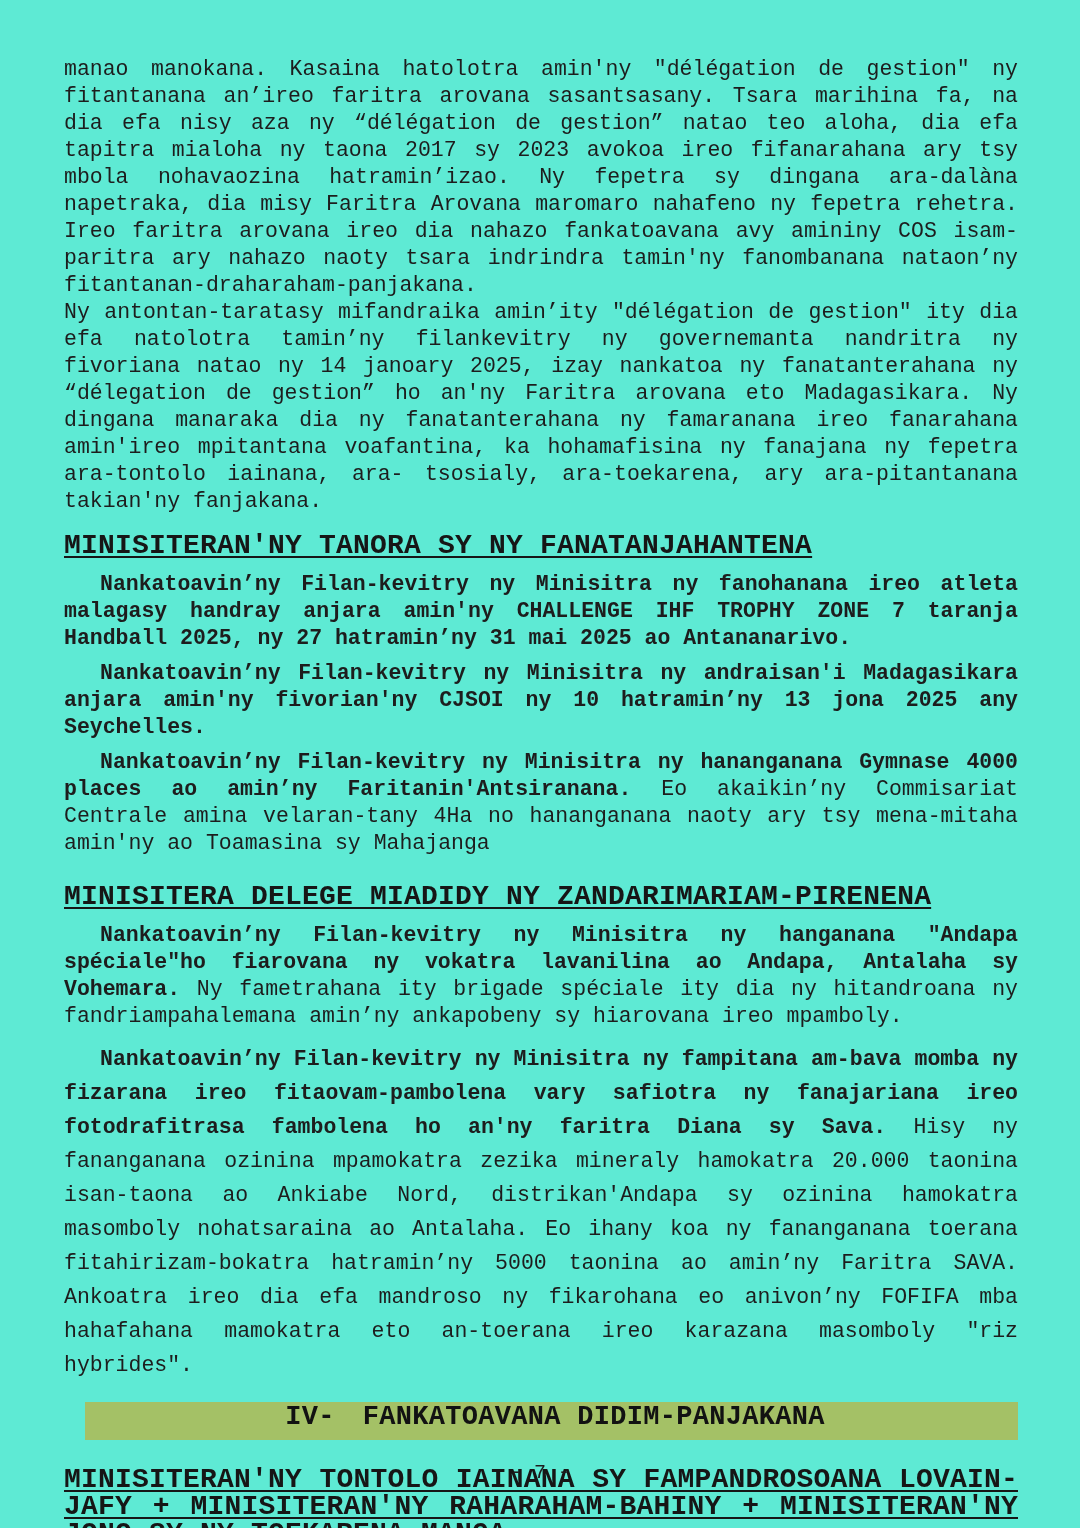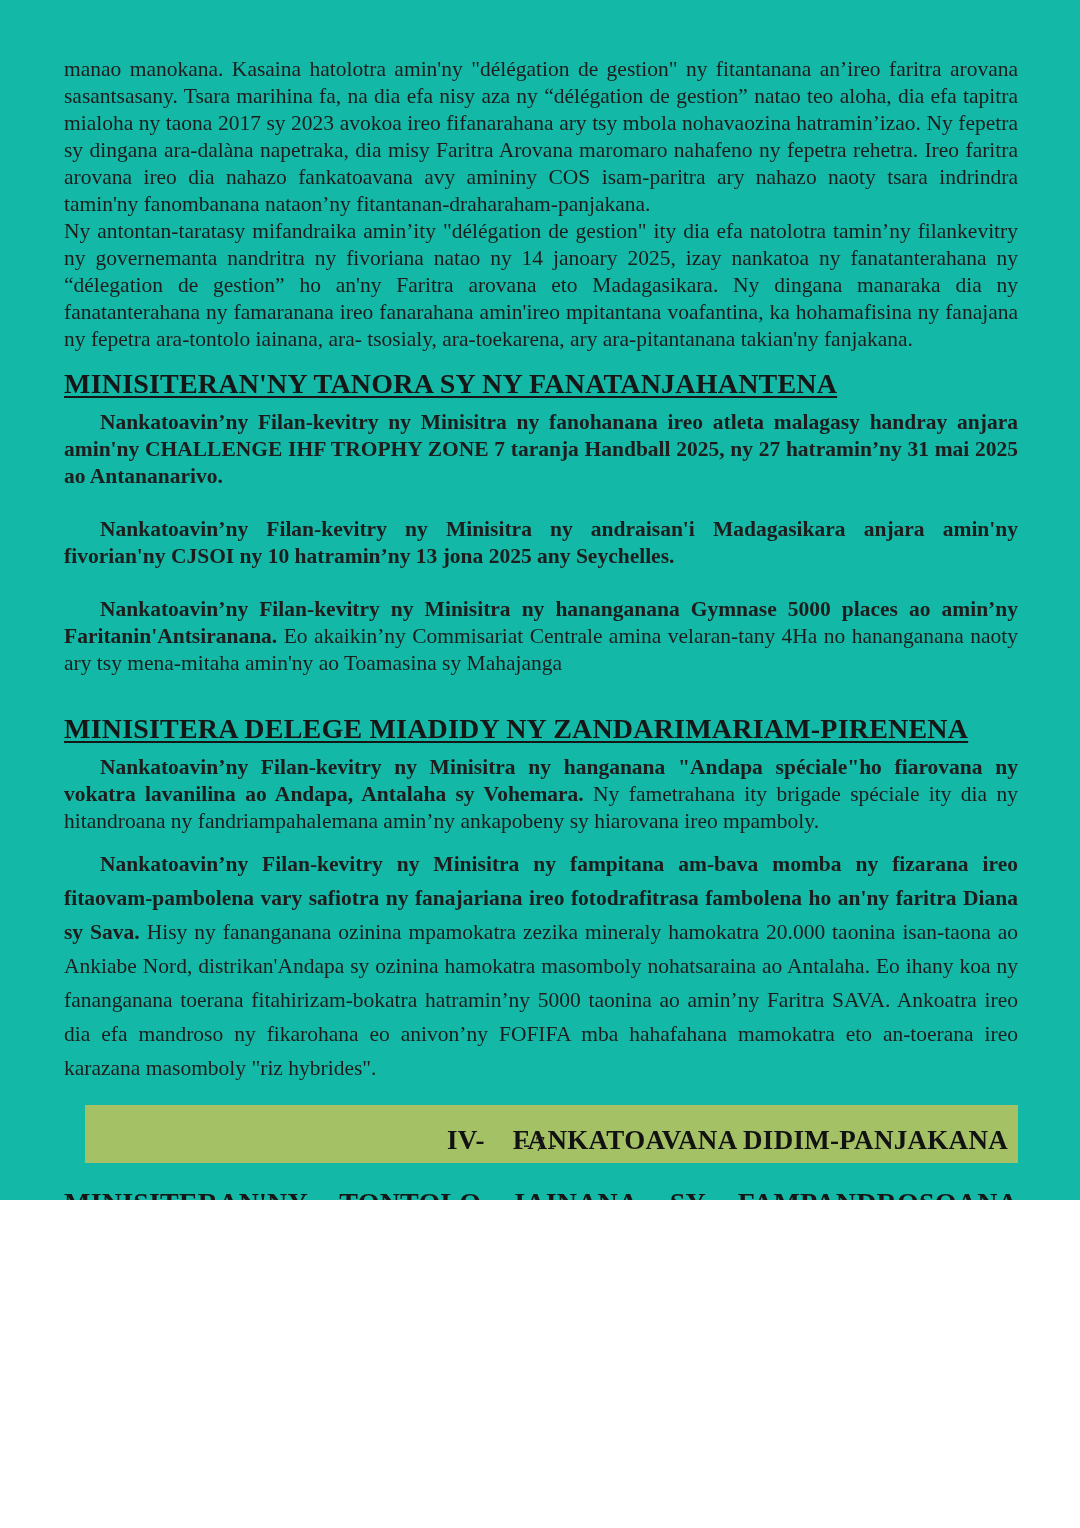--- a/index.html
+++ b/index.html
@@ -1,53 +1,53 @@
 <!DOCTYPE html>
 <html><head>
 <meta charset="utf-8">
 <style>
   html,body { margin:0; padding:0; background:#ffffff; }
   .page {
     position:relative;
-    width:1080px; height:1200px;
+    width:1080px; height:1528px;
     box-sizing:border-box;
     padding:56px 62px 0 64px;
-    background:#14b8a6;
+    background:#5eead4;
     overflow:hidden;
-    font-family:Liberation Serif, serif;
+    font-family:Liberation Mono, monospace;
     font-size:21.5px;
     line-height:27px;
     color:#1d1d1d;
     text-align:justify;
   }
   .para { margin:0; }
   .indent { text-indent:36px;margin-top:12px; }
   .bold-lead { font-weight:bold; }
   .wide { line-height:34px; }
-  .gap-para { margin-top:26px; }
+  .gap-para { margin-top:8px; }
   .sec-heading {
     margin:0;
     margin-top:17px;
     font-size:28px;
     font-weight:bold;
     line-height:27px;
     text-decoration:underline;
     text-underline-offset:3px;
     color:#161616;
     letter-spacing:0.2px;
   }
   .banner {
     background:#a4c166;
     margin:20px 0 0 21px;
-    padding:20px 10px 8px 17px;
+    padding:0 10px 8px 17px;
     font-weight:bold;
     font-size:27px;
     line-height:30px;
     color:#121212;
-    text-align:right;
+    text-align:center;
     letter-spacing:0.3px;
   }
   .banner-num { margin-right:28px; }
   .page-number {
     position:absolute;
     left:0; right:0; bottom:42px;
     text-align:center;
     font-size:20px;
     color:#1d1d1d;
   }
@@ -56,23 +56,23 @@
 <body>
 
 <div class="page">
 
   <p class="para">manao manokana. Kasaina hatolotra amin'ny "délégation de gestion" ny fitantanana an’ireo faritra arovana sasantsasany. Tsara marihina fa, na dia efa nisy aza ny “délégation de gestion” natao teo aloha, dia efa tapitra mialoha ny taona 2017 sy 2023 avokoa ireo fifanarahana ary tsy mbola nohavaozina hatramin’izao. Ny fepetra sy dingana ara-dalàna napetraka, dia misy Faritra Arovana maromaro nahafeno ny fepetra rehetra. Ireo faritra arovana ireo dia nahazo fankatoavana avy amininy COS isam-paritra ary nahazo naoty tsara indrindra tamin'ny fanombanana nataon’ny fitantanan-draharaham-panjakana.</p>
   <p class="para">Ny antontan-taratasy mifandraika amin’ity "délégation de gestion" ity dia efa natolotra tamin’ny filankevitry ny governemanta nandritra ny fivoriana natao ny 14 janoary 2025, izay nankatoa ny fanatanterahana ny “délegation de gestion” ho an'ny Faritra arovana eto Madagasikara. Ny dingana manaraka dia ny fanatanterahana ny famaranana ireo fanarahana amin'ireo mpitantana voafantina, ka hohamafisina ny fanajana ny fepetra ara-tontolo iainana, ara- tsosialy, ara-toekarena, ary ara-pitantanana takian'ny fanjakana.</p>
 
   <h2 class="sec-heading">MINISITERAN'NY TANORA SY NY FANATANJAHANTENA</h2>
   <p class="para indent"><span class="bold-lead">Nankatoavin’ny Filan-kevitry ny Minisitra ny fanohanana ireo atleta malagasy handray anjara amin'ny CHALLENGE IHF TROPHY ZONE 7 taranja Handball 2025, ny 27 hatramin’ny 31 mai 2025 ao Antananarivo.</span><span></span></p>
   <p class="para indent gap-para"><span class="bold-lead">Nankatoavin’ny Filan-kevitry ny Minisitra ny andraisan'i Madagasikara anjara amin'ny fivorian'ny CJSOI ny 10 hatramin’ny 13 jona 2025 any Seychelles.</span><span></span></p>
-  <p class="para indent gap-para"><span class="bold-lead">Nankatoavin’ny Filan-kevitry ny Minisitra ny hananganana Gymnase 5000 places ao amin’ny Faritanin'Antsiranana.</span><span> Eo akaikin’ny Commisariat Centrale amina velaran-tany 4Ha no hananganana naoty ary tsy mena-mitaha amin'ny ao Toamasina sy Mahajanga</span></p>
+  <p class="para indent gap-para"><span class="bold-lead">Nankatoavin’ny Filan-kevitry ny Minisitra ny hananganana Gymnase 4000 places ao amin’ny Faritanin'Antsiranana.</span><span> Eo akaikin’ny Commisariat Centrale amina velaran-tany 4Ha no hananganana naoty ary tsy mena-mitaha amin'ny ao Toamasina sy Mahajanga</span></p>
 
-  <h2 class="sec-heading" style="margin-top:38px;">MINISITERA DELEGE MIADIDY NY ZANDARIMARIAM-PIRENENA</h2>
+  <h2 class="sec-heading" style="margin-top:26px;">MINISITERA DELEGE MIADIDY NY ZANDARIMARIAM-PIRENENA</h2>
   <p class="para indent"><span class="bold-lead">Nankatoavin’ny Filan-kevitry ny Minisitra ny hanganana "Andapa spéciale"ho fiarovana ny vokatra lavanilina ao Andapa, Antalaha sy Vohemara.</span><span> Ny fametrahana ity brigade spéciale ity dia ny hitandroana ny fandriampahalemana amin’ny ankapobeny sy hiarovana ireo mpamboly.</span></p>
 
   <p class="para indent wide"><span class="bold-lead">Nankatoavin’ny Filan-kevitry ny Minisitra ny fampitana am-bava momba ny fizarana ireo fitaovam-pambolena vary safiotra ny fanajariana ireo fotodrafitrasa fambolena ho an'ny faritra Diana sy Sava.</span><span> Hisy ny fananganana ozinina mpamokatra zezika mineraly hamokatra 20.000 taonina isan-taona ao Ankiabe Nord, distrikan'Andapa sy ozinina hamokatra masomboly nohatsaraina ao Antalaha. Eo ihany koa ny fananganana toerana fitahirizam-bokatra hatramin’ny 5000 taonina ao amin’ny Faritra SAVA. Ankoatra ireo dia efa mandroso ny fikarohana eo anivon’ny FOFIFA mba hahafahana mamokatra eto an-toerana ireo karazana masomboly "riz hybrides".</span></p>
 
   <div class="banner">
     <span class="banner-num">IV-</span><span class="banner-title">FANKATOAVANA DIDIM-PANJAKANA</span>
   </div>
 
   <h2 class="sec-heading" style="margin-top:26px;">MINISITERAN'NY TONTOLO IAINANA SY FAMPANDROSOANA LOVAIN-JAFY + MINISITERAN'NY RAHARAHAM-BAHINY + MINISITERAN'NY JONO SY NY TOEKARENA MANGA</h2>
 

